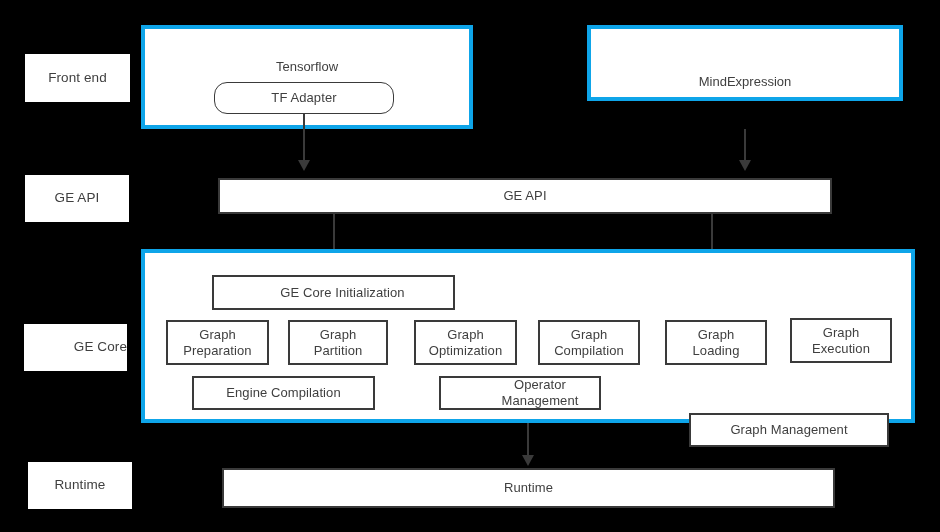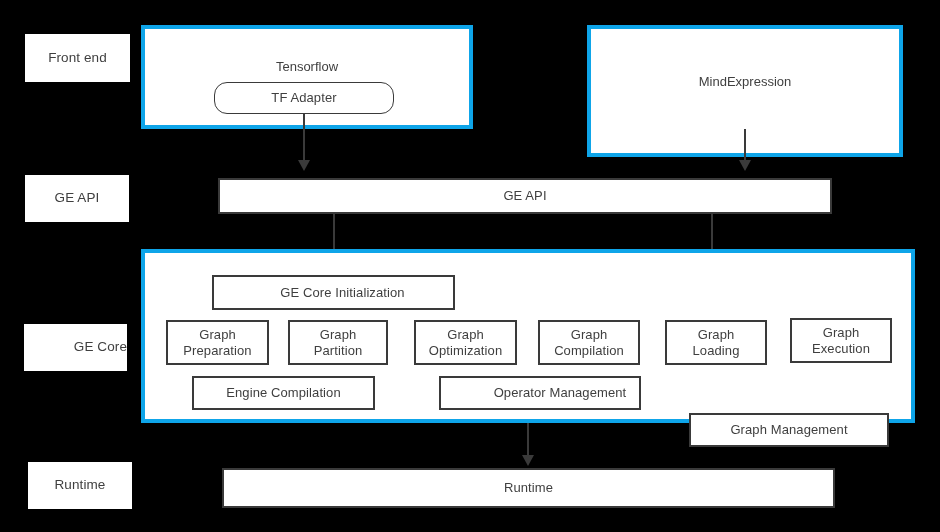--- a/index.html
+++ b/index.html
@@ -67,21 +67,21 @@
     border-right: 6px solid transparent;
     border-top: 11px solid #3a3a3a;
   }
   .two-line { white-space: pre-line; }
 </style>
 </head>
 <body>
 
 <div id="stage">
 
-  <div class="box rail-label" style="left:25px; top:34px; width:105px; height:48px;">
+  <div class="box rail-label" style="left:25px; top:54px; width:105px; height:48px;">
     <span>Front end</span>
   </div>
 
   <div class="box rail-label" style="left:25px; top:175px; width:104px; height:47px;">
     <span>GE API</span>
   </div>
 
   <div class="box rail-label" style="left:24px; top:324px; width:103px; height:47px;justify-content:flex-end;">
     <span>GE Core</span>
   </div>
@@ -90,21 +90,21 @@
     <span>Runtime</span>
   </div>
 
   <div class="container-box" style="left:141px; top:25px; width:332px; height:104px;">
     <div class="group-title" style="top:30px;">Tensorflow</div>
   </div>
   <div class="box thin" style="left:214px; top:82px; width:180px; height:32px;border-radius:13px;">
     <span>TF Adapter</span>
   </div>
 
-  <div class="container-box" style="left:587px; top:25px; width:316px; height:132px;">
+  <div class="container-box" style="left:587px; top:25px; width:316px; height:76px;">
     <div class="group-title" style="top:45px;">MindExpression</div>
   </div>
 
   <div class="arrow-line" style="left:303px; top:113px; height:50px;"></div>
   <div class="arrow-head" style="left:298px; top:160px;"></div>
 
   <div class="arrow-line" style="left:744px; top:129px; height:34px;"></div>
   <div class="arrow-head" style="left:739px; top:160px;"></div>
 
   <div class="box bordered" style="left:218px; top:178px; width:614px; height:36px;">
@@ -144,21 +144,21 @@
 Loading</span>
   </div>
   <div class="box bordered" style="left:790px; top:318px; width:102px; height:45px;">
     <span class="two-line">Graph
 Execution</span>
   </div>
 
   <div class="box bordered" style="left:192px; top:376px; width:183px; height:34px;">
     <span>Engine Compilation</span>
   </div>
-  <div class="box bordered" style="left:439px; top:376px; width:202px; height:34px;padding-left:40px;">
+  <div class="box bordered" style="left:439px; top:376px; width:162px; height:34px;padding-left:40px;">
     <span>Operator Management</span>
   </div>
   <div class="box bordered" style="left:689px; top:376px; width:200px; height:34px;margin-top:37px;">
     <span>Graph Management</span>
   </div>
 
   <div class="arrow-line" style="left:527px; top:423px; height:34px;"></div>
   <div class="arrow-head" style="left:522px; top:455px;"></div>
 
   <div class="box bordered" style="left:222px; top:468px; width:613px; height:40px;">

